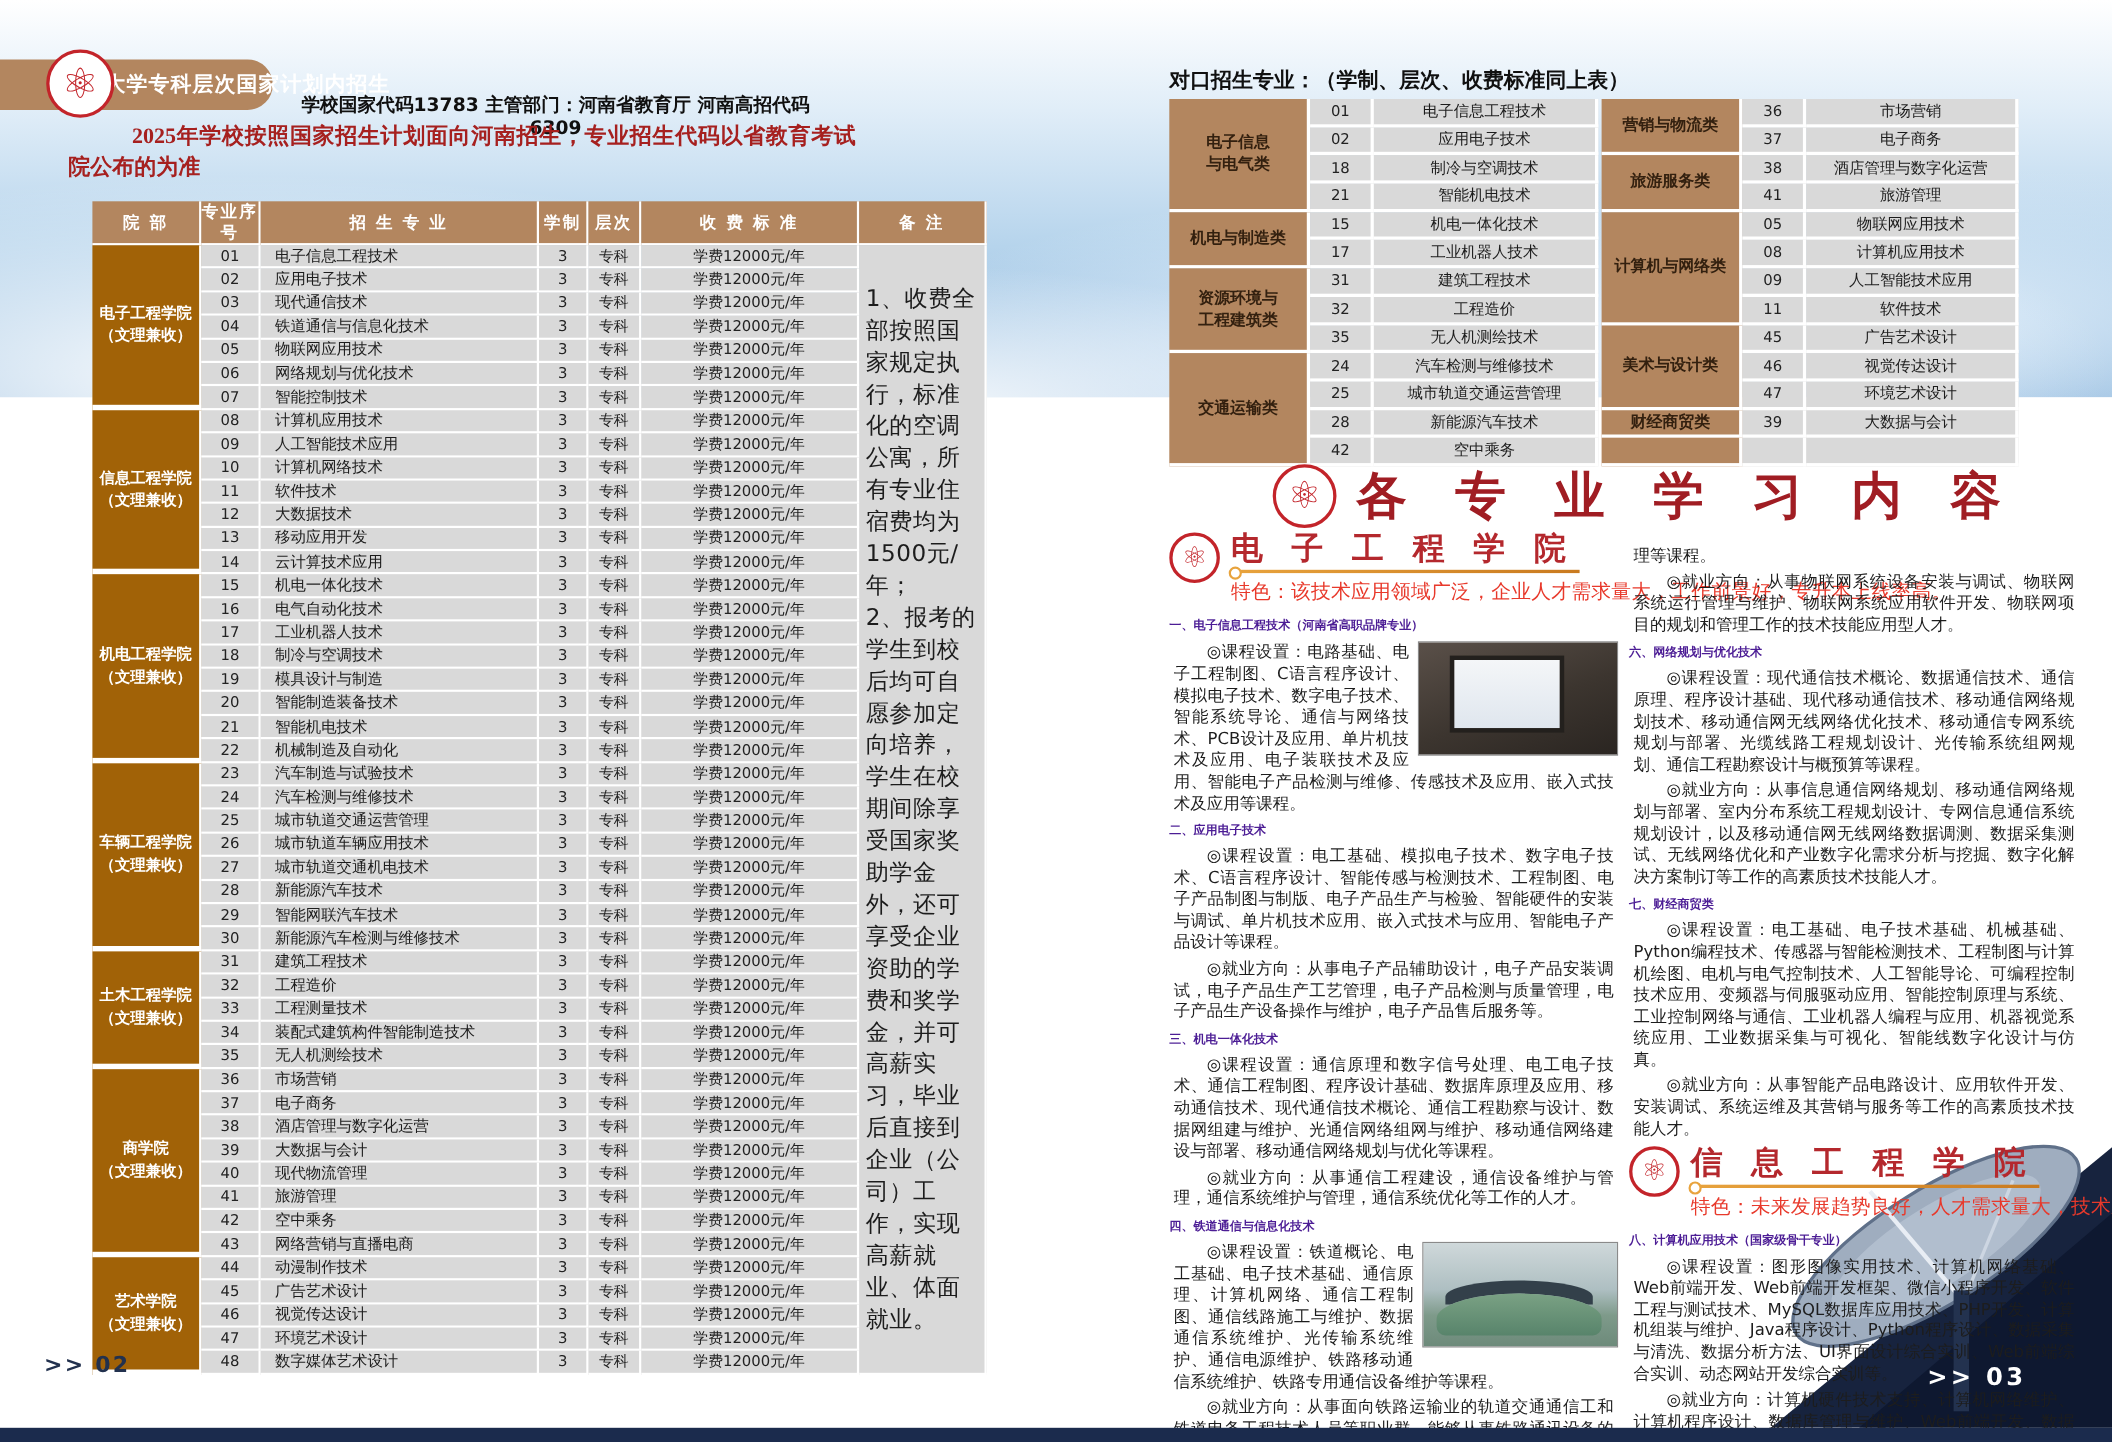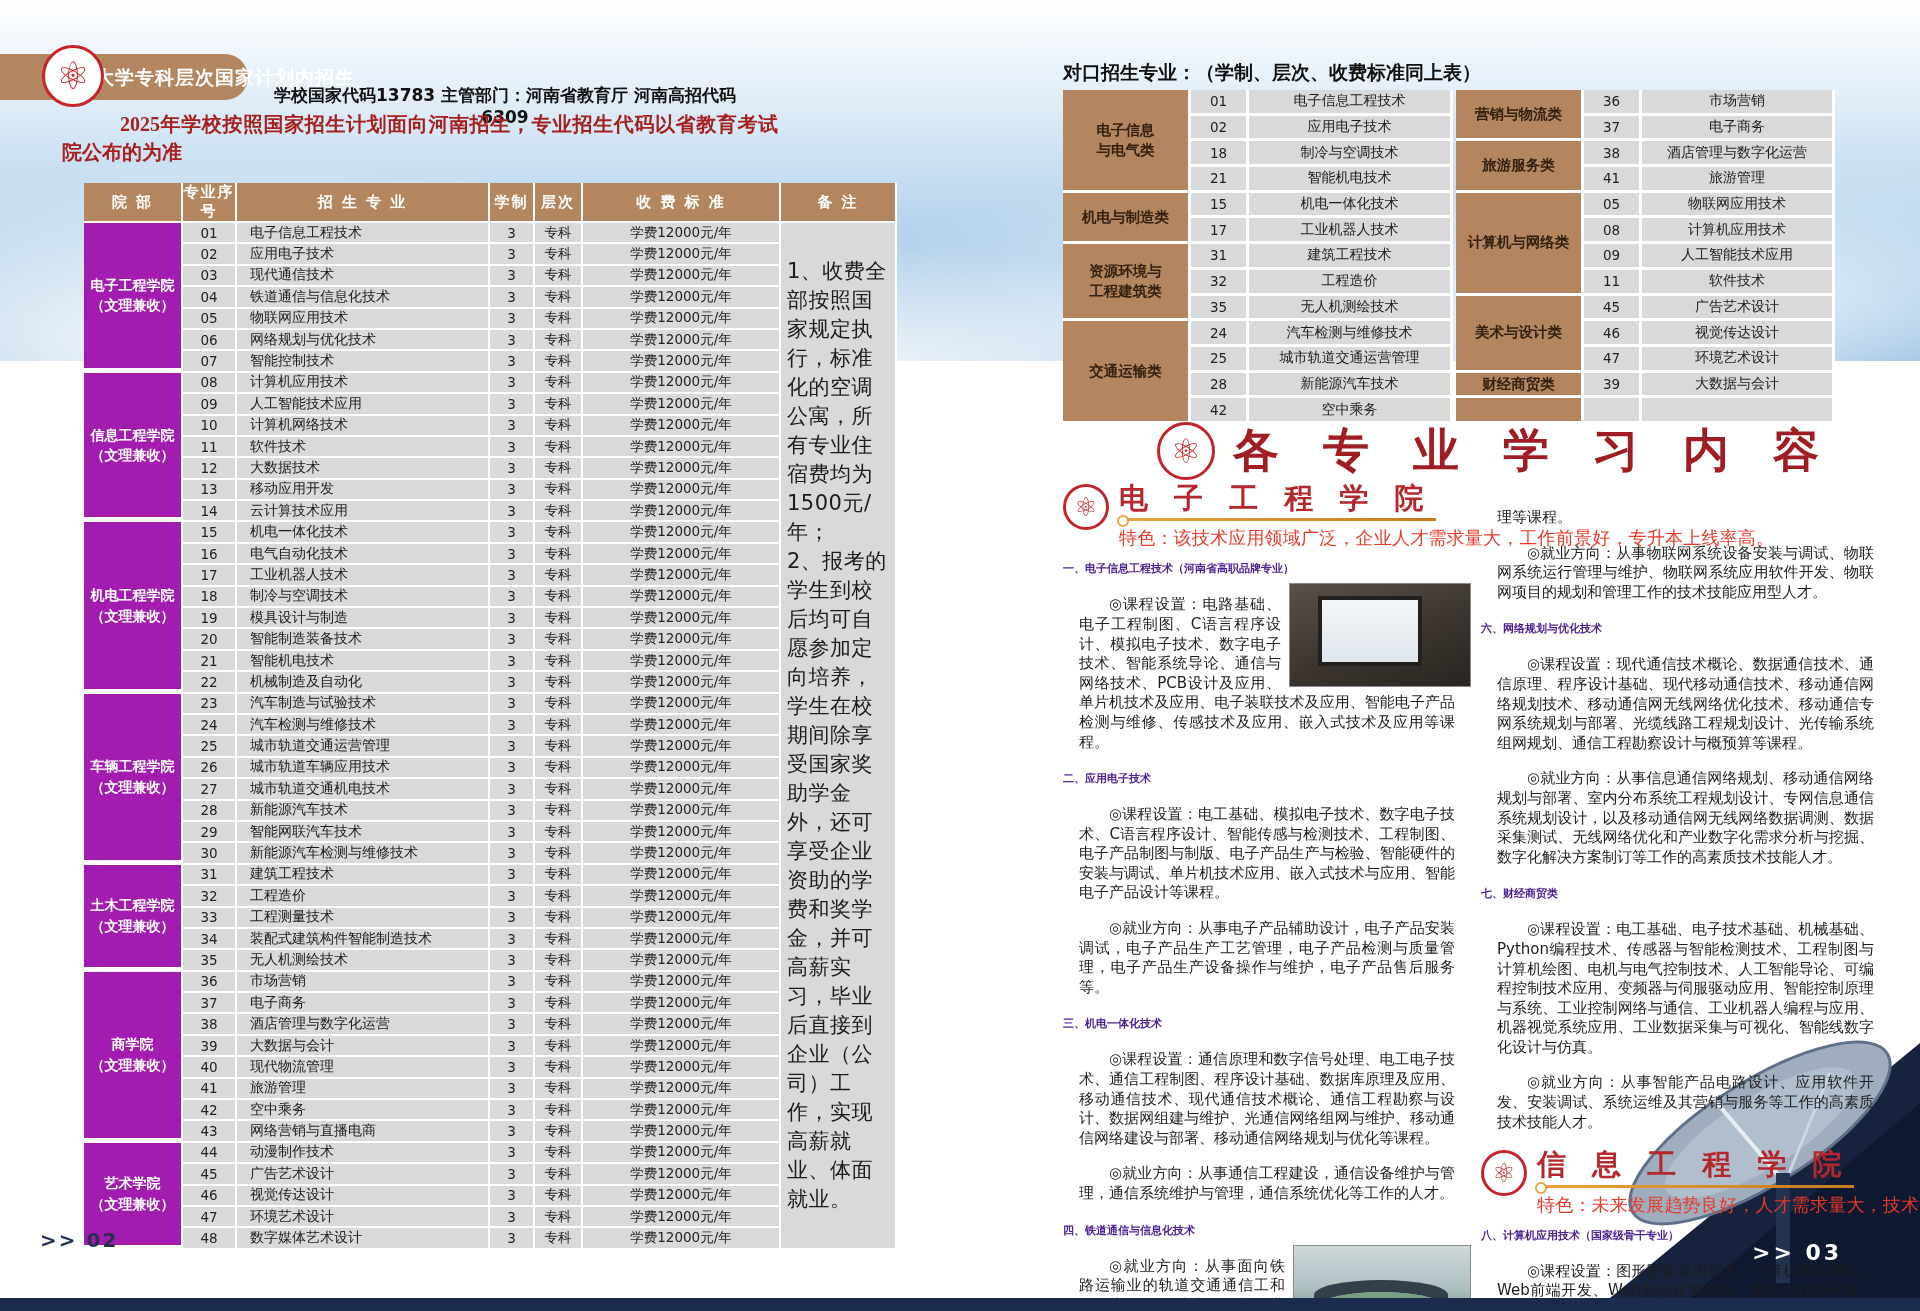--- a/index.html
+++ b/index.html
@@ -29,21 +29,21 @@
         font-size:17px;font-weight:bold;color:#101010;z-index:2;}
   .red-title{position:absolute;left:62px;top:110px;width:716px;font-size:20px;font-weight:bold;
         color:#a6201f;line-height:28px;text-indent:58px;z-index:2;text-align:justify;font-family:Liberation Serif, serif;}
 
   .mt-wrap{position:absolute;left:84px;top:183px;width:813px;z-index:2;}
   table.mt{border-collapse:separate;border-spacing:0;width:813px;table-layout:fixed;}
   table.mt th{background:#b3865f;color:#ffffff;font-size:15px;font-weight:bold;height:24px;
         border-right:2px solid #fff;border-bottom:2px solid #fff;letter-spacing:2px;padding:0;}
   table.mt td{background:#d9d9d9;border-right:2px solid #fff;border-bottom:2px solid #fff;
         height:19.4px;padding:0;font-size:13.5px;color:#222;text-align:center;overflow:hidden;}
-  table.mt td.college{background:#a21caf;color:#ffffff;font-size:14px;font-weight:600;
+  table.mt td.college{background:#a16207;color:#ffffff;font-size:14px;font-weight:600;
         line-height:1.45;border-bottom:5px solid #fff;}
   table.mt td.major{text-align:left;padding-left:13px;font-size:14px;color:#1c1c1c;}
   table.mt td.remark{vertical-align:middle;text-align:left;padding:0 6px;font-size:21px;
         line-height:29px;color:#1c1c1c;letter-spacing:.5px;}
   .col-bu{width:99px;} .col-no{width:54px;} .col-mj{width:253px;} .col-du{width:45px;}
   .col-lv{width:48px;} .col-fee{width:198px;} .col-rk{width:116px;}
 
   .page-no-left{position:absolute;left:40px;top:1228px;font-size:20px;color:#22314e;
         font-weight:bold;letter-spacing:2px;z-index:2;}
   .page-no-right{position:absolute;left:1752px;top:1240px;font-size:22px;color:#ffffff;
@@ -65,21 +65,21 @@
   
   .main-title-row{position:absolute;left:1140px;top:420px;width:710px;display:flex;
         align-items:center;justify-content:center;gap:18px;z-index:2;}
   .main-title-logo{width:58px;height:58px;font-size:34px;flex:none;}
   .main-title{font-family:"DejaVu Serif","Liberation Serif",serif;font-size:46px;font-weight:bold;
         color:#a01d23;letter-spacing:14px;white-space:nowrap;}
 
   .txtcol{position:absolute;z-index:2;text-align:justify;}
   .txtcol-left{left:1063px;top:482px;width:408px;}
   .txtcol-right{left:1481px;top:492px;width:409px;}
-  .txtcol p{margin:16px;font-size:15px;line-height:19.6px;color:#1d1d1d;}
+  .txtcol p{margin:4px;font-size:15px;line-height:19.6px;color:#1d1d1d;}
   .txtcol p.ind{text-indent:2em;}
   .txtcol .sec-h{font-size:11px;font-weight:bold;color:#4c1d95;line-height:21px;margin:1px 0 1px 0;}
 
   .dept{display:flex;align-items:flex-start;gap:10px;margin:0 0 8px 0;}
   .dept-logo{width:46px;height:46px;font-size:26px;flex:none;margin-top:2px;}
   .dept-title{font-family:"DejaVu Serif","Liberation Serif",serif;font-size:29px;font-weight:bold;
         color:#b4282d;letter-spacing:8px;white-space:nowrap;line-height:1.15;}
   .dept-underline{position:relative;height:3px;margin:3px 0 5px 2px;width:315px;
         background:linear-gradient(90deg,#e8a33d,#c97a1f);}
   .dept-underline::before{content:"";position:absolute;left:-4px;top:-3px;width:8px;height:8px;
@@ -639,20 +639,21 @@
       <div class="photo photo1"></div>
       <p class="ind">◎课程设置：电路基础、电子工程制图、C语言程序设计、模拟电子技术、数字电子技术、智能系统导论、通信与网络技术、PCB设计及应用、单片机技术及应用、电子装联技术及应用、智能电子产品检测与维修、传感技术及应用、嵌入式技术及应用等课程。</p>
       <div class="sec-h">二、应用电子技术</div>
       <p class="ind">◎课程设置：电工基础、模拟电子技术、数字电子技术、C语言程序设计、智能传感与检测技术、工程制图、电子产品制图与制版、电子产品生产与检验、智能硬件的安装与调试、单片机技术应用、嵌入式技术与应用、智能电子产品设计等课程。</p>
       <p class="ind">◎就业方向：从事电子产品辅助设计，电子产品安装调试，电子产品生产工艺管理，电子产品检测与质量管理，电子产品生产设备操作与维护，电子产品售后服务等。</p>
       <div class="sec-h">三、机电一体化技术</div>
       <p class="ind">◎课程设置：通信原理和数字信号处理、电工电子技术、通信工程制图、程序设计基础、数据库原理及应用、移动通信技术、现代通信技术概论、通信工程勘察与设计、数据网组建与维护、光通信网络组网与维护、移动通信网络建设与部署、移动通信网络规划与优化等课程。</p>
       <p class="ind">◎就业方向：从事通信工程建设，通信设备维护与管理，通信系统维护与管理，通信系统优化等工作的人才。</p>
       <div class="sec-h">四、铁道通信与信息化技术</div>
       <div class="photo photo2"></div>
+      <p class="ind">◎课程设置：铁道概论、电工基础、电子技术基础、通信原理、计算机网络、通信工程制图、通信线路施工与维护、数据通信系统维护、光传输系统维护、通信电源维护、铁路移动通信系统维护、铁路专用通信设备维护等课程。</p>
       <p class="ind">◎就业方向：从事面向铁路运输业的轨道交通通信工和铁道电务工程技术人员等职业群，能够从事铁路通讯设备的安装、调试、维护等工作的技术技能型人才。</p>
     </div>
   <div class="txtcol txtcol-right" id="col-right">
       <p class="">理等课程。</p>
       <p class="ind">◎就业方向：从事物联网系统设备安装与调试、物联网系统运行管理与维护、物联网系统应用软件开发、物联网项目的规划和管理工作的技术技能应用型人才。</p>
       <div class="sec-h">六、网络规划与优化技术</div>
       <p class="ind">◎课程设置：现代通信技术概论、数据通信技术、通信原理、程序设计基础、现代移动通信技术、移动通信网络规划技术、移动通信网无线网络优化技术、移动通信专网系统规划与部署、光缆线路工程规划设计、光传输系统组网规划、通信工程勘察设计与概预算等课程。</p>
       <p class="ind">◎就业方向：从事信息通信网络规划、移动通信网络规划与部署、室内分布系统工程规划设计、专网信息通信系统规划设计，以及移动通信网无线网络数据调测、数据采集测试、无线网络优化和产业数字化需求分析与挖掘、数字化解决方案制订等工作的高素质技术技能人才。</p>
       <div class="sec-h">七、财经商贸类</div>
       <p class="ind">◎课程设置：电工基础、电子技术基础、机械基础、Python编程技术、传感器与智能检测技术、工程制图与计算机绘图、电机与电气控制技术、人工智能导论、可编程控制技术应用、变频器与伺服驱动应用、智能控制原理与系统、工业控制网络与通信、工业机器人编程与应用、机器视觉系统应用、工业数据采集与可视化、智能线数字化设计与仿真。</p>

